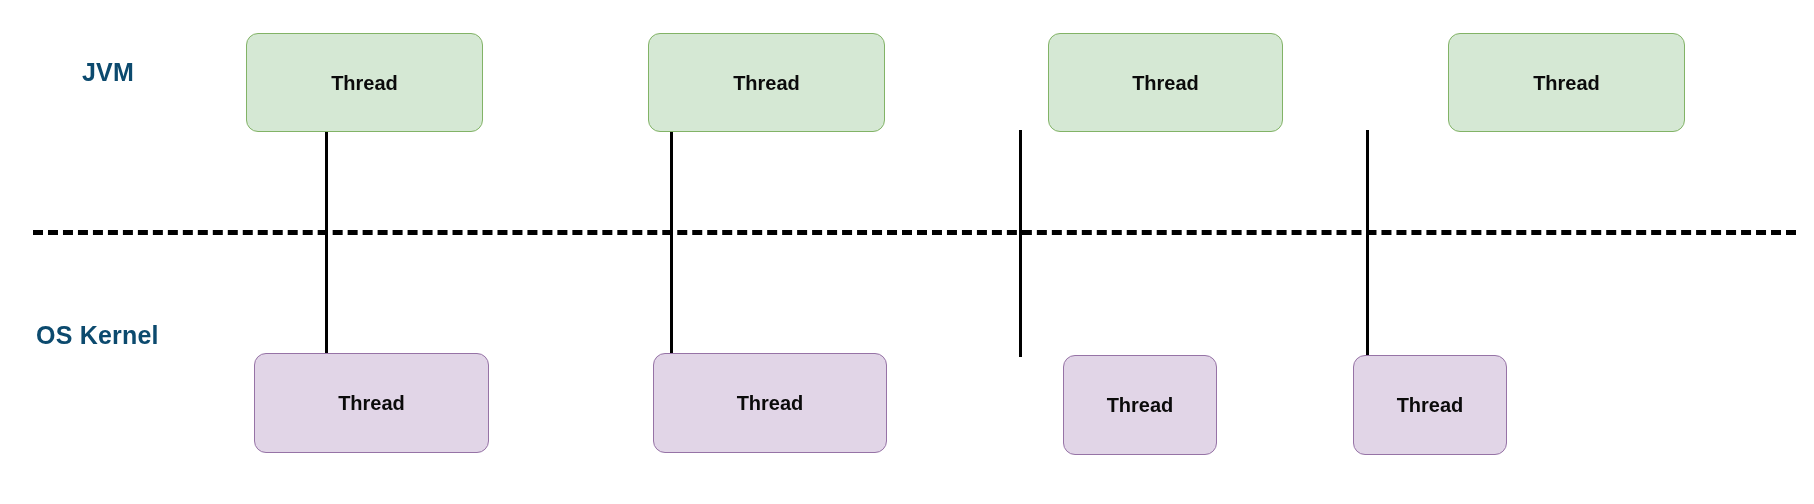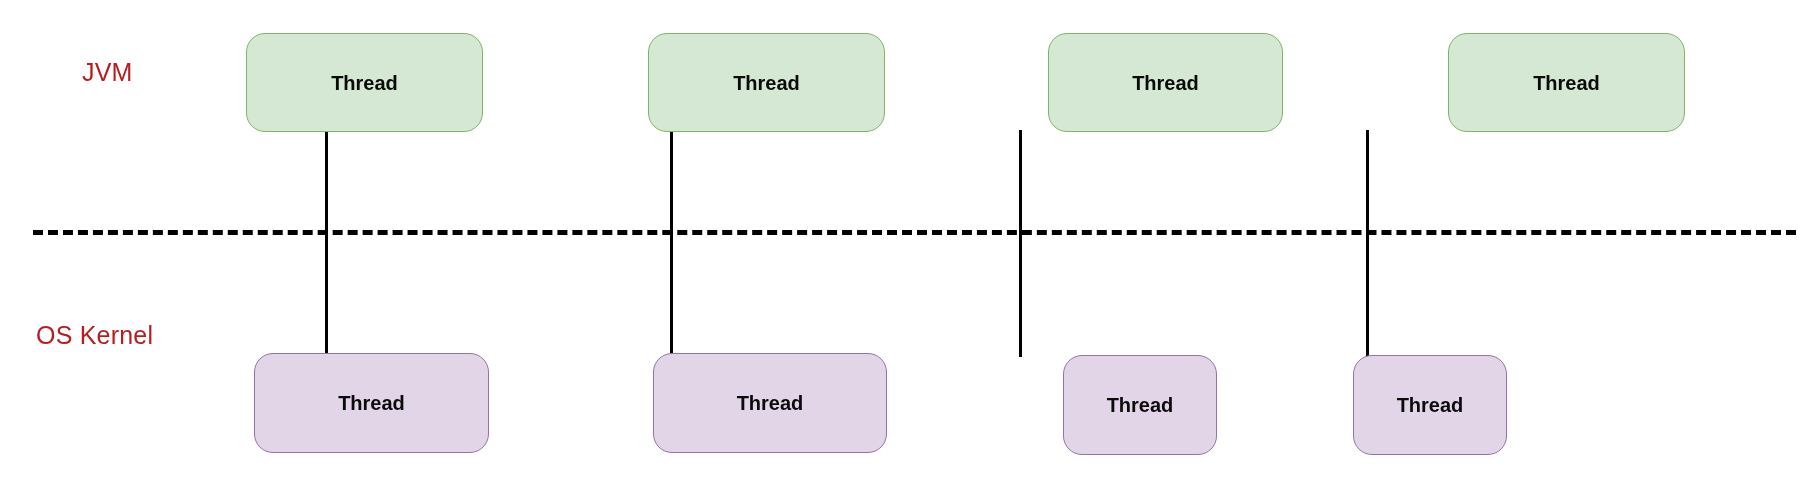--- a/index.html
+++ b/index.html
@@ -12,22 +12,22 @@
   }
   #canvas {
     position: relative;
     width: 1814px;
     height: 504px;
     background: #ffffff;
     overflow: hidden;
   }
   .layer-label {
     position: absolute;
-    font-weight: normal;
-    color: #b91c1c;
+    font-weight: bold;
+    color: #0c4a6e;
     white-space: nowrap;
     letter-spacing: 0.2px;
   }
   #label-jvm {
     left: 82px;
     top: 58px;
     font-size: 25px;
   }
   #label-os-kernel {
     left: 36px;
@@ -45,21 +45,21 @@
   }
   .connector {
     position: absolute;
     width: 0;
     border-left: 3px solid #000000;
     z-index: 1;
   }
   .node {
     position: absolute;
     box-sizing: border-box;
-    border-radius: 19px;
+    border-radius: 12px;
     display: flex;
     align-items: center;
     justify-content: center;
     z-index: 2;
   }
   .node-label {
     font-size: 20px;
     font-weight: bold;
     color: #0b0b0b;
     line-height: 1;

